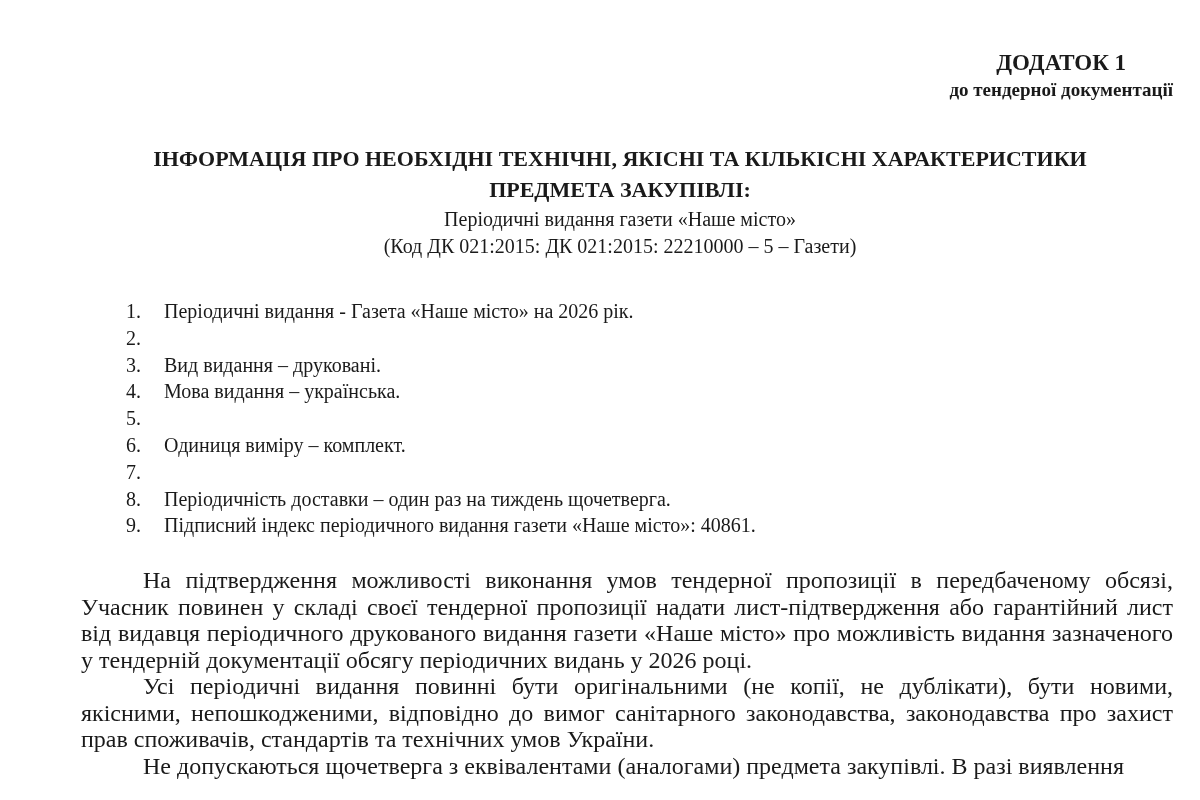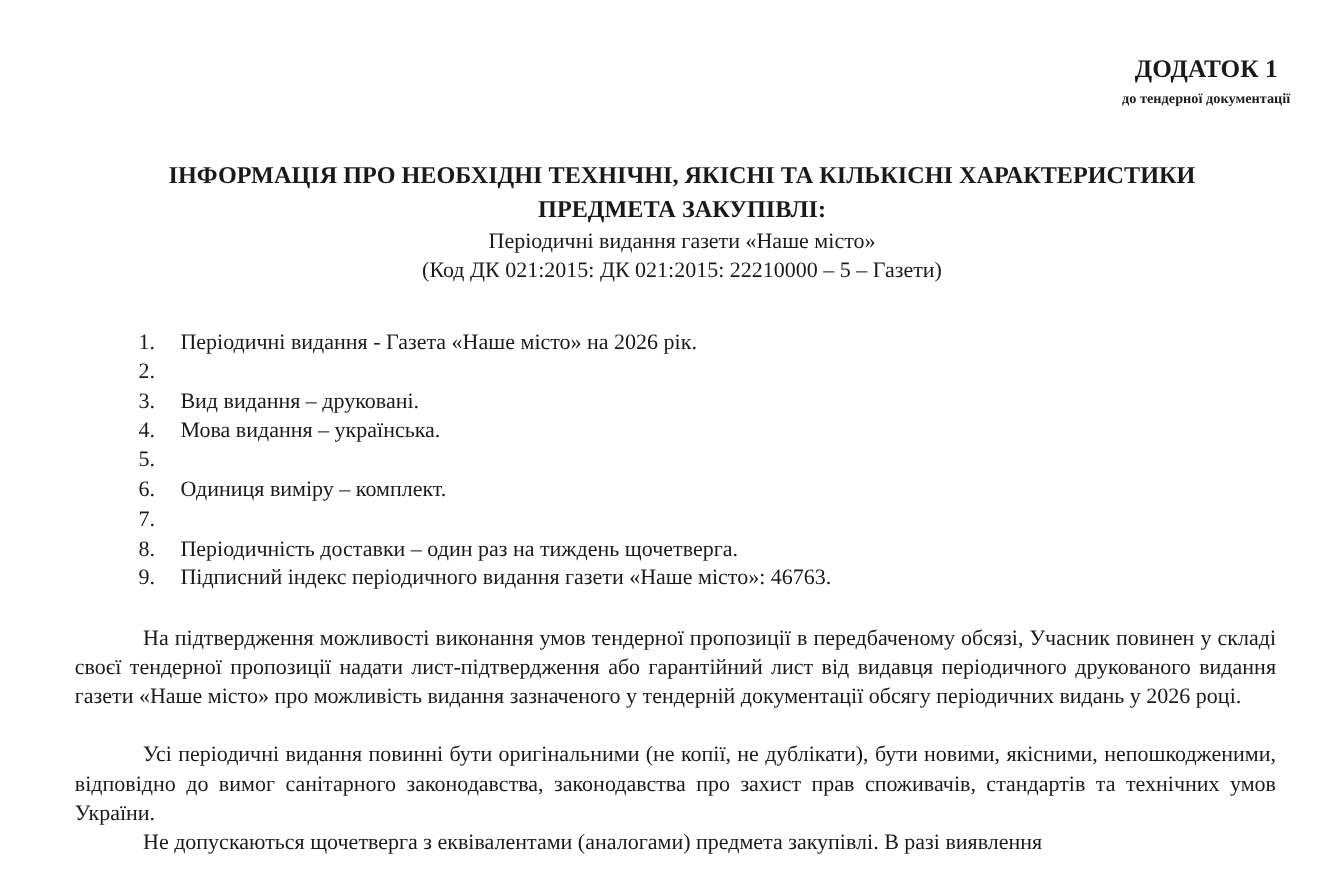--- a/index.html
+++ b/index.html
@@ -27,21 +27,21 @@
       right: 27px;
       top: 48px;
       text-align: center;
       font-weight: bold;
     }
     .appendix-title {
       font-size: 23px;
       line-height: 30px;
     }
     .appendix-sub {
-      font-size: 13px;
+      font-size: 19px;
       line-height: 24px;
     }
     .heading {
       position: absolute;
       left: 0;
       top: 143px;
       width: 1240px;
       text-align: center;
       font-weight: bold;
       font-size: 22px;
@@ -73,23 +73,23 @@
     .list li {
       display: flex;
       white-space: nowrap;
     }
     .list .num {
       display: inline-block;
       width: 38px;
     }
     .para {
       position: absolute;
-      left: 68px;
+      left: 81px;
       width: 1092px;
-      font-size: 20px;
+      font-size: 24px;
       line-height: 26.5px;
       text-align: justify;
       margin: 0;
       font-family: Liberation Serif, serif;
     }
     .para .indent {
       display: inline-block;
       width: 62px;
     }
     .p1 { top: 567px; }
@@ -141,21 +141,21 @@
       </li>
     <li>
         <span class="num">7.</span>
       </li>
     <li>
         <span class="num">8.</span>
         <span>Періодичність доставки – один раз на тиждень щочетверга.</span>
       </li>
     <li>
         <span class="num">9.</span>
-        <span>Підписний індекс періодичного видання газети «Наше місто»: 46763.</span>
+        <span>Підписний індекс періодичного видання газети «Наше місто»: 40861.</span>
       </li>
   </ol>
 
   <p class="para p1"><span class="indent"></span><span>На підтвердження можливості виконання умов тендерної пропозиції в передбаченому обсязі, Учасник повинен у складі своєї тендерної пропозиції надати лист-підтвердження або гарантійний лист від видавця періодичного друкованого видання газети «Наше місто» про можливість видання зазначеного у тендерній документації обсягу періодичних видань у 2026 році.</span></p>
 
   <p class="para p2"><span class="indent"></span><span>Усі періодичні видання повинні бути оригінальними (не копії, не дублікати), бути новими, якісними, непошкодженими, відповідно до вимог санітарного законодавства, законодавства про захист прав споживачів, стандартів та технічних умов України.</span></p>
 
   <p class="para p3"><span class="indent"></span><span>Не допускаються щочетверга з еквівалентами (аналогами) предмета закупівлі. В разі виявлення</span></p>
 
 </div>

